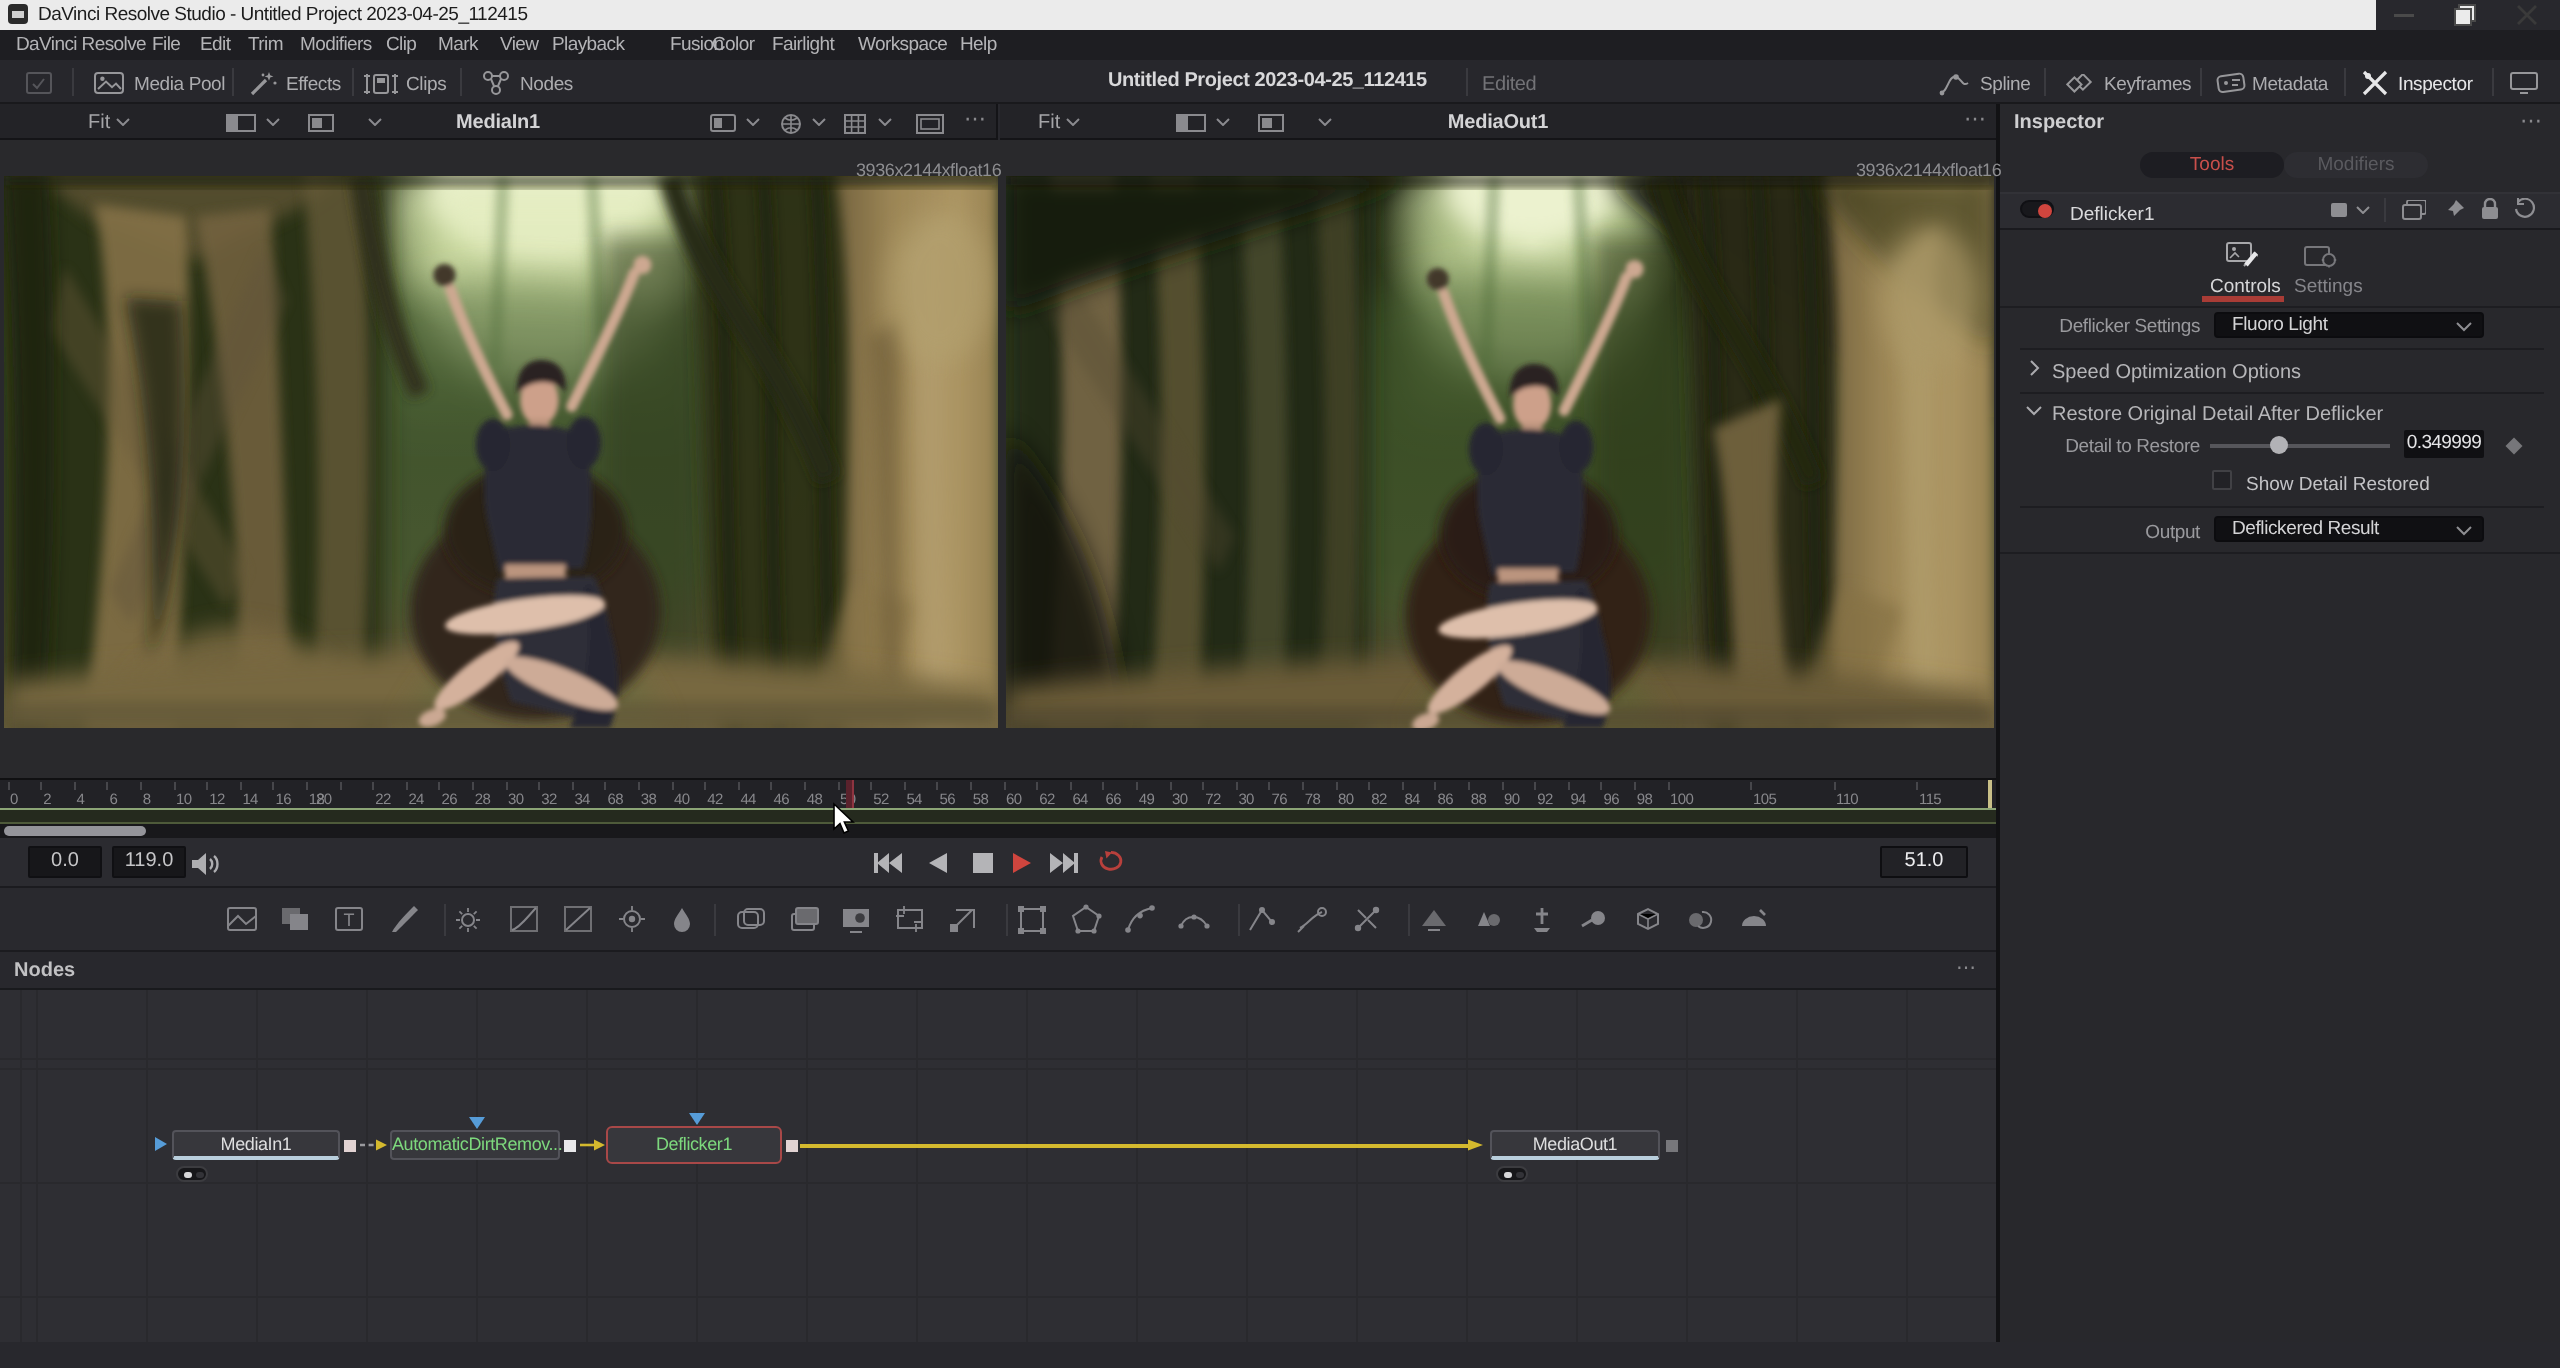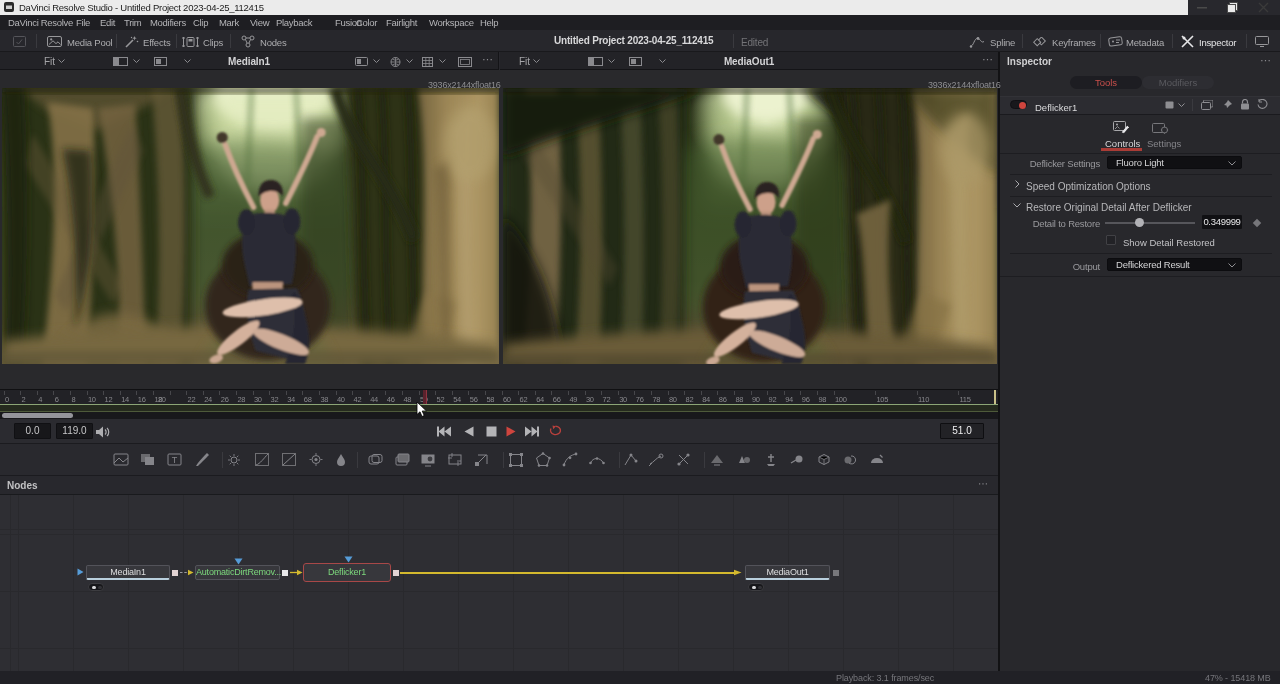--- a/index.html
+++ b/index.html
@@ -863,18 +863,14 @@
     <svg class="abs" style="left:734px;top:74px" width="8" height="7" viewBox="0 0 8 7">
         <path d="M0 0.8 L7.5 3.5 L0 6.2 z" fill="#d4b92e"></path>
       </svg>
     <div class="node" style="left:745px;top:70px;width:85px;border-bottom:2px solid #b9cfdd;">MediaOut1</div>
     <div class="nbadge" style="left:748px;top:88px;"></div>
     <div class="abs" style="left:752px;top:90.5px;width:3.5px;height:3.5px;background:#d8d8da;border-radius:50%;"></div>
     <div class="abs" style="left:758px;top:90.5px;width:3.5px;height:3.5px;background:#333338;border-radius:50%;"></div>
     <div class="csq" style="left:833px;top:74.5px;background:#77777b;"></div>
   </div>
 
-  <div id="statusbar" class="abs">
-    <span style="position:absolute;left:836px;top:2px;">Playback: 3.1 frames/sec</span>
-    <span style="position:absolute;left:1205px;top:2px;">47% - 15418 MB</span>
-  </div>
 
 </div>
 
 </body></html>

